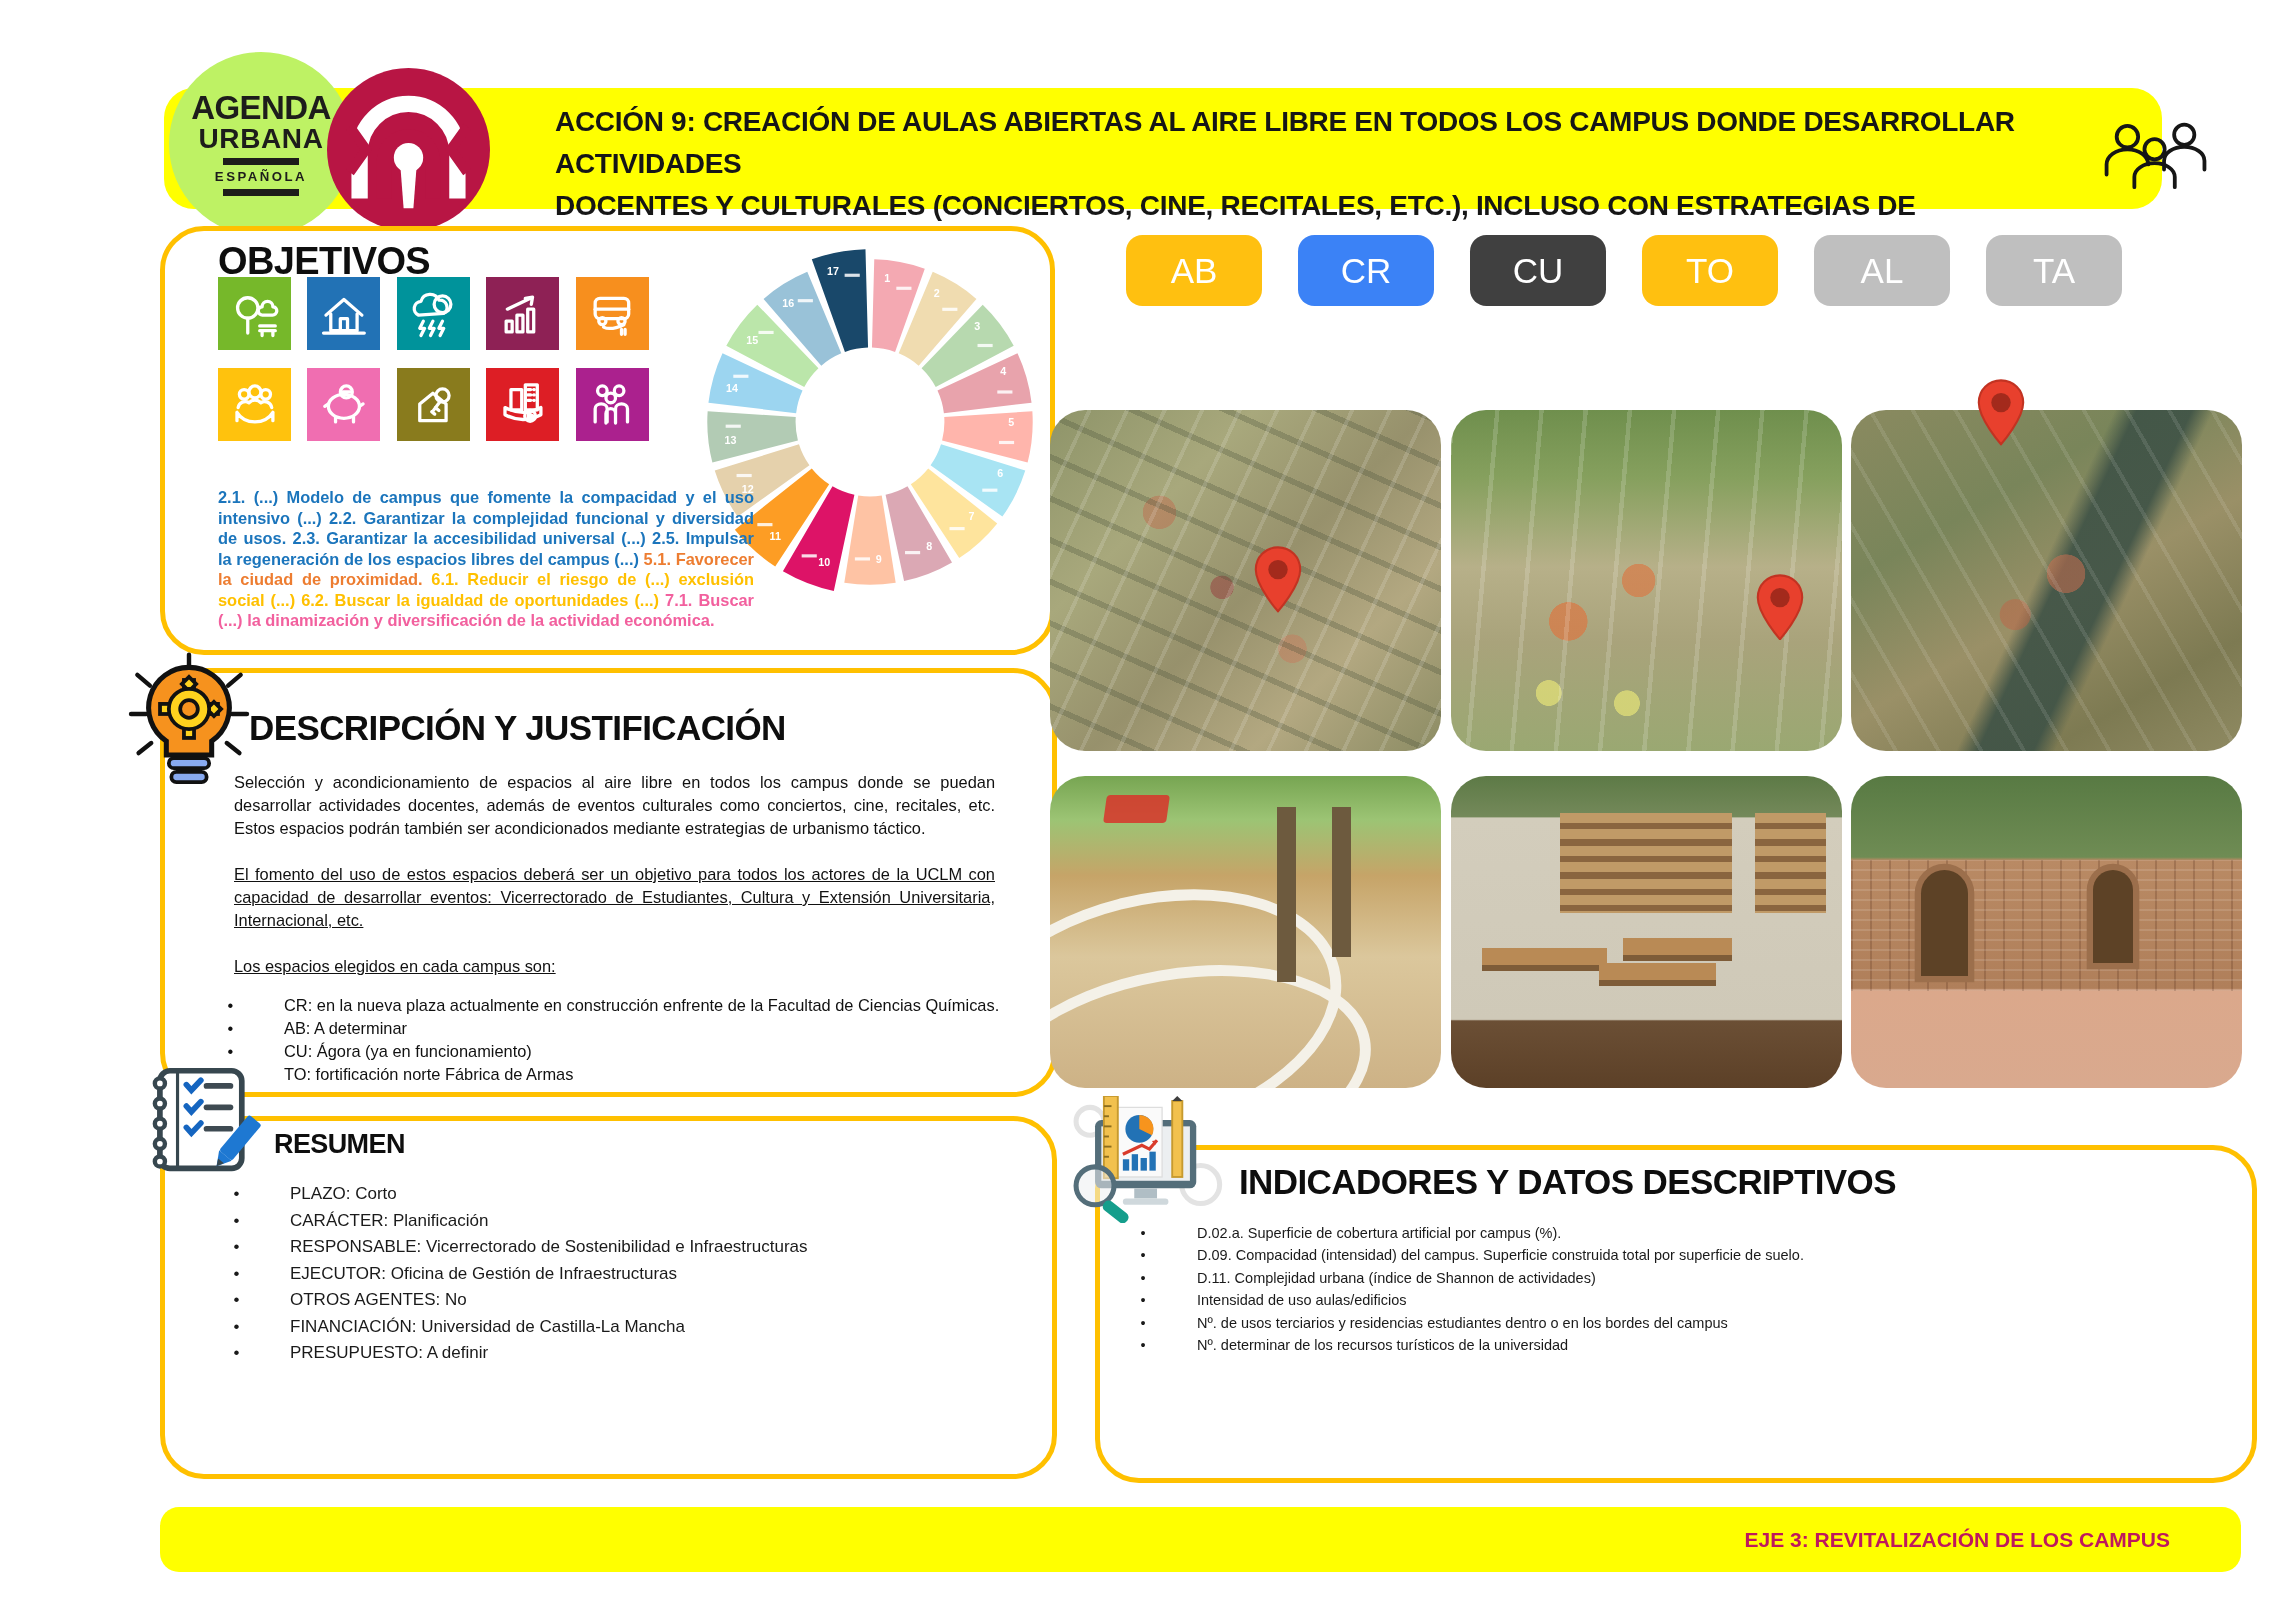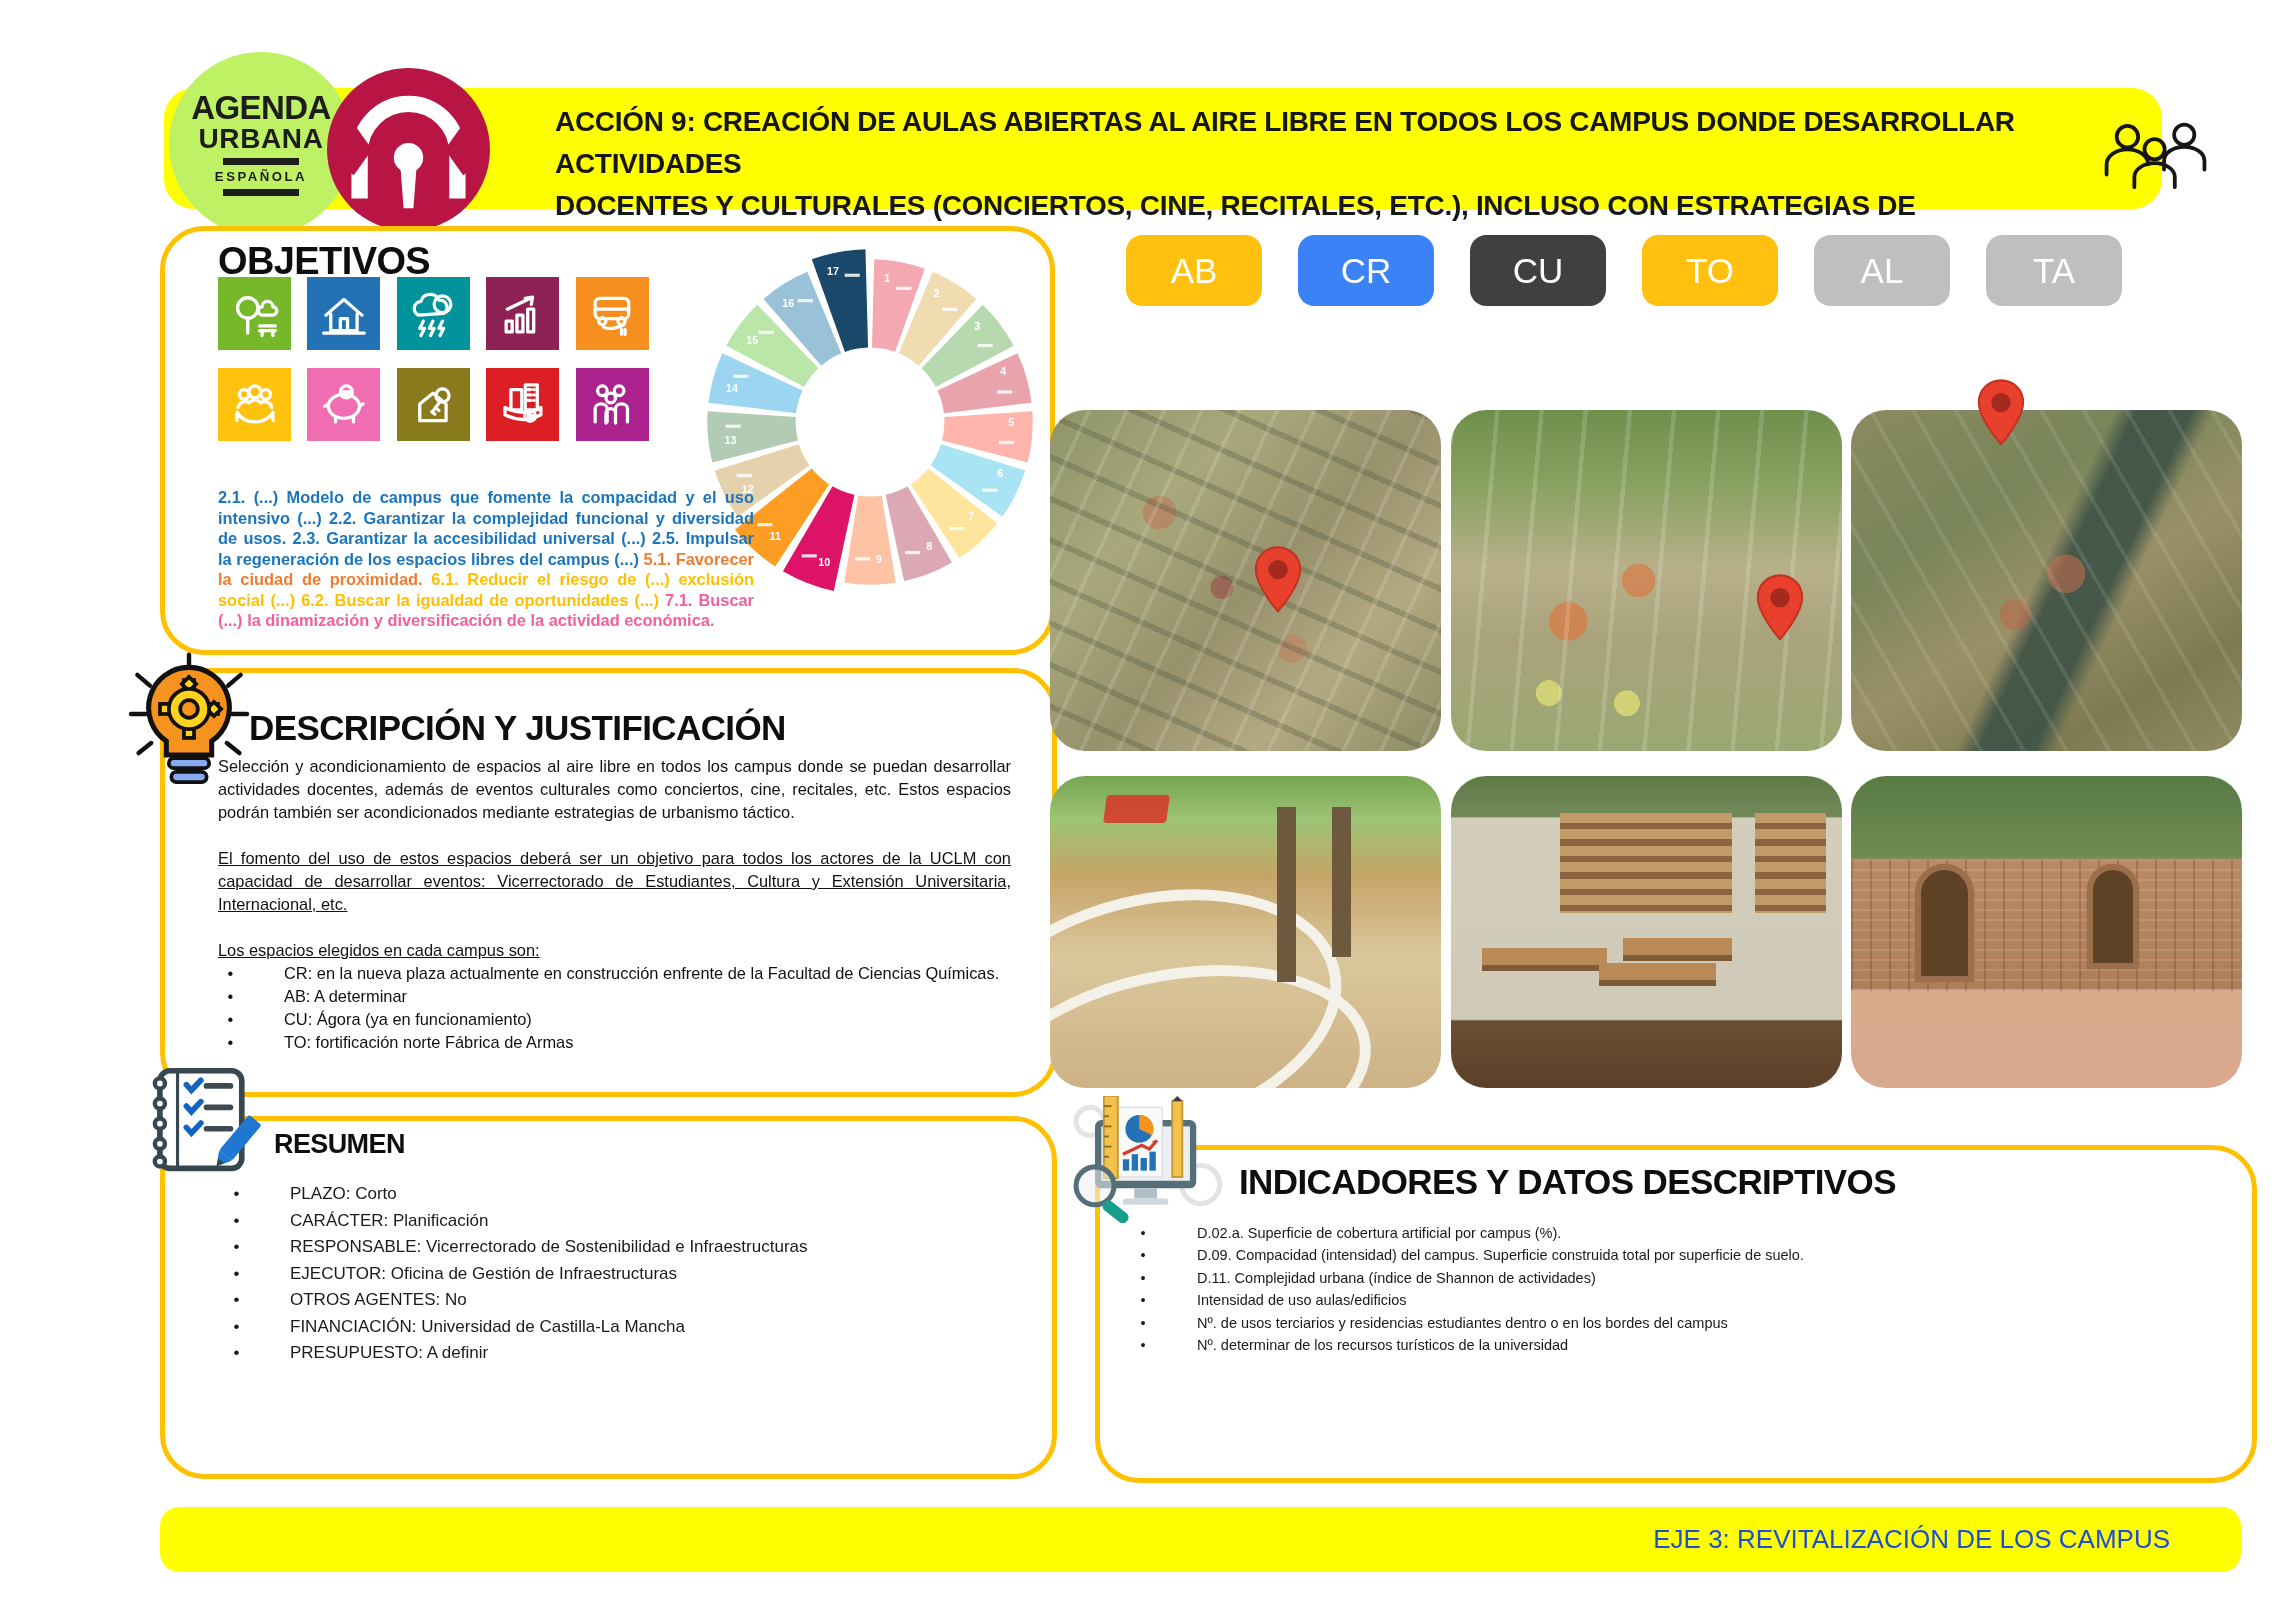--- a/index.html
+++ b/index.html
@@ -95,21 +95,21 @@
   .bg-photo3{background:linear-gradient(180deg,#587a43 0%,#6f8c54 26%,#b98a64 27%,#b07f5a 68%,#dba88b 69%,#d9a98e 100%);
              position:relative;}
   .ph3-wall{position:absolute;left:0;top:27%;width:100%;height:42%;
             background:repeating-linear-gradient(0deg, rgba(255,255,255,0.12) 0 2.5px, rgba(0,0,0,0) 2.5px 10px),
                        repeating-linear-gradient(90deg, rgba(90,50,30,0.25) 0 1.9px, rgba(0,0,0,0) 1.9px 19px);}
   .ph3-arch{position:absolute;top:30%;width:12%;height:34%;background:#5d4226;border-radius:38px 38px 0 0;
             box-shadow:0 0 0 6.3px #9c6f4c;}
 
   
   .desc-body{position:absolute;left:218px;top:755px;width:793px;font-size:16.4px;line-height:23px;color:#111;}
-  .desc-body p{margin:0;text-align:justify;}
+  .desc-body p{margin:16px;text-align:justify;}
   .desc-body p + p{margin-top:23px;text-decoration:underline;}
   .desc-intro{margin-top:47px;}
   ul.blist{list-style:none;margin:0;padding:0;}
   ul.blist li{position:relative;padding-left:66px;text-align:justify;}
   ul.blist li::before{content:"•";position:absolute;left:9.5px;top:0;}
 
   
   .res-list{position:absolute;left:224px;top:1181px;width:782px;font-size:17px;line-height:26.5px;}
   .res-list li{padding-left:41px;}
   .res-list li::before{left:0;}
@@ -118,21 +118,21 @@
   .ind-list li::before{left:0;}
 
   
   .icon-bulb{position:absolute;left:126px;top:651px;width:126px;height:142px;z-index:3;}
   .icon-notebook{position:absolute;left:141px;top:1067px;width:126px;height:107px;z-index:3;}
   .icon-monitor{position:absolute;left:1071px;top:1096px;width:155px;height:126px;z-index:3;}
 
   
   .footer-bar{position:absolute;left:160px;top:1507px;width:2081px;height:65px;background:#FFFF00;
               border-radius:19px;display:flex;align-items:center;justify-content:flex-end;padding-right:71px;box-sizing:border-box;}
-  .footer-text{font-size:26px;font-weight:400;color:#1d4ed8;}
+  .footer-text{font-size:21px;font-weight:700;color:#be185d;}
 </style>
 </head>
 <body>
 
 <div class="page">
 
   <div class="header-band"></div>
   <div class="header-title">
     <div>ACCIÓN 9: CREACIÓN DE AULAS ABIERTAS AL AIRE LIBRE EN TODOS LOS CAMPUS DONDE DESARROLLAR ACTIVIDADES</div>
     <div>DOCENTES Y CULTURALES (CONCIERTOS, CINE, RECITALES, ETC.), INCLUSO CON ESTRATEGIAS DE URBANISMO TÁCTICO</div>

